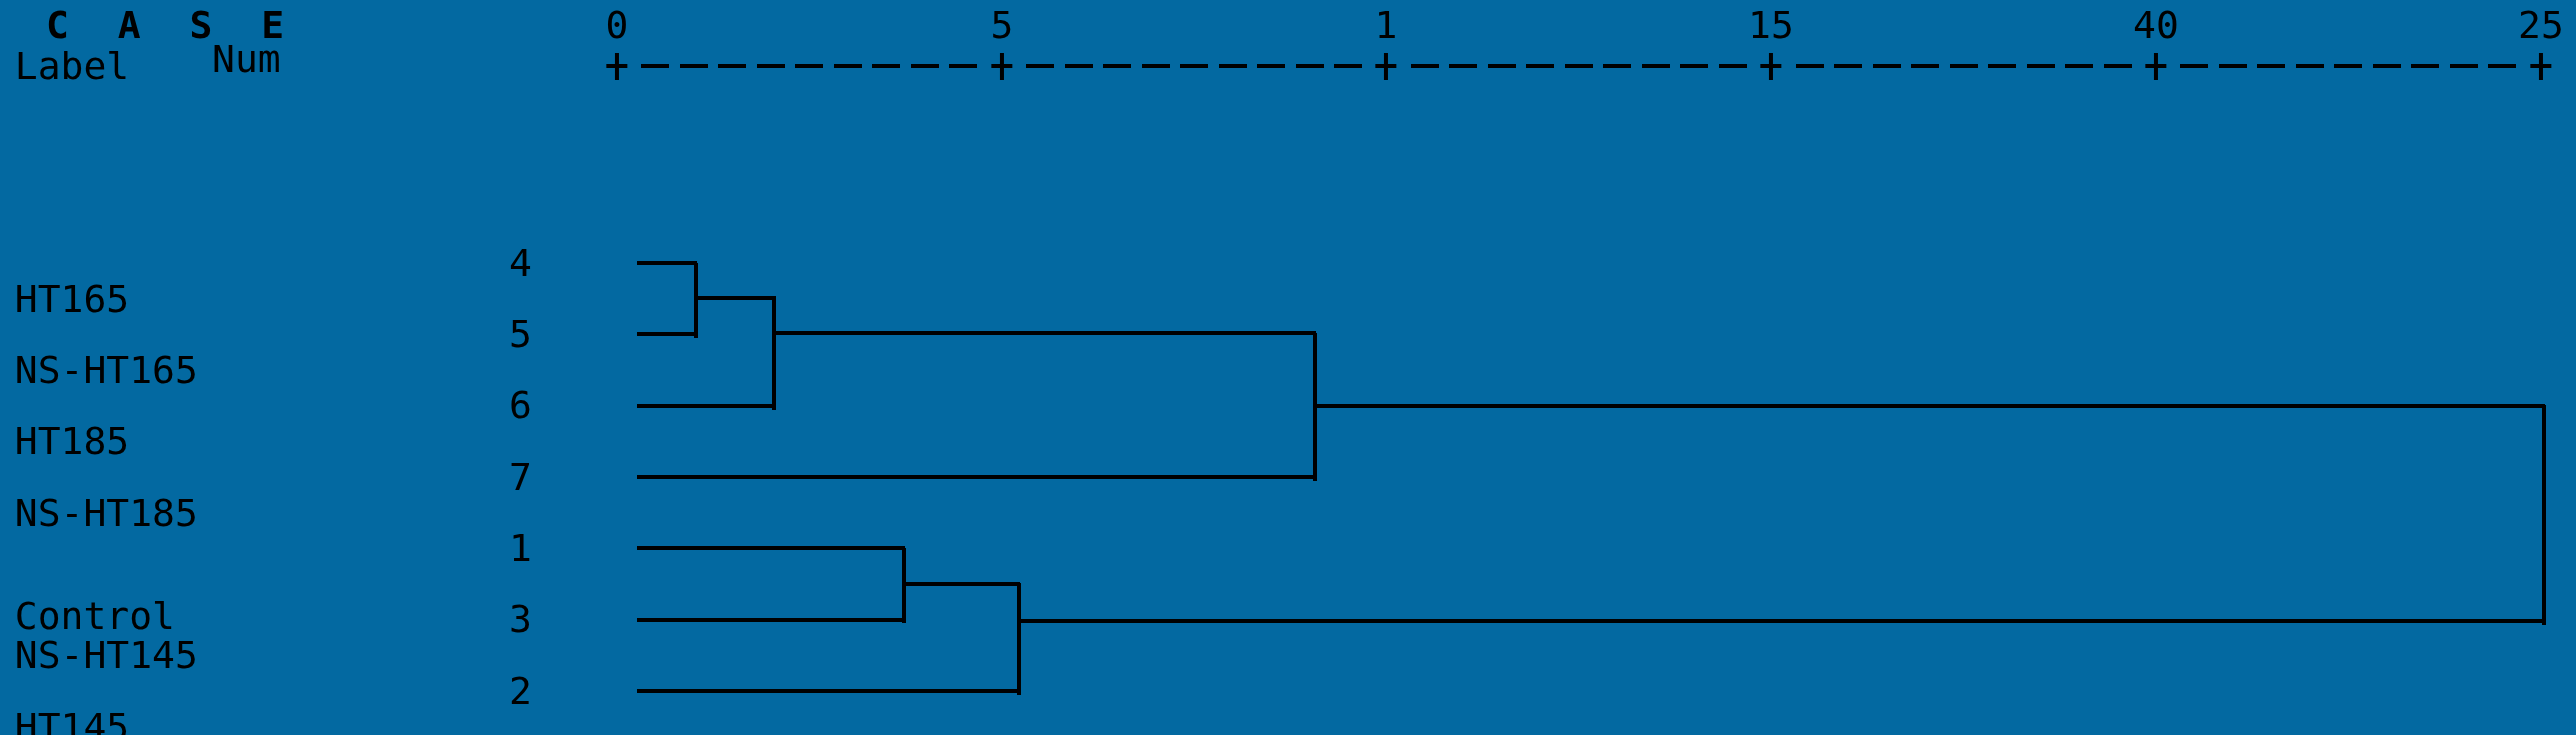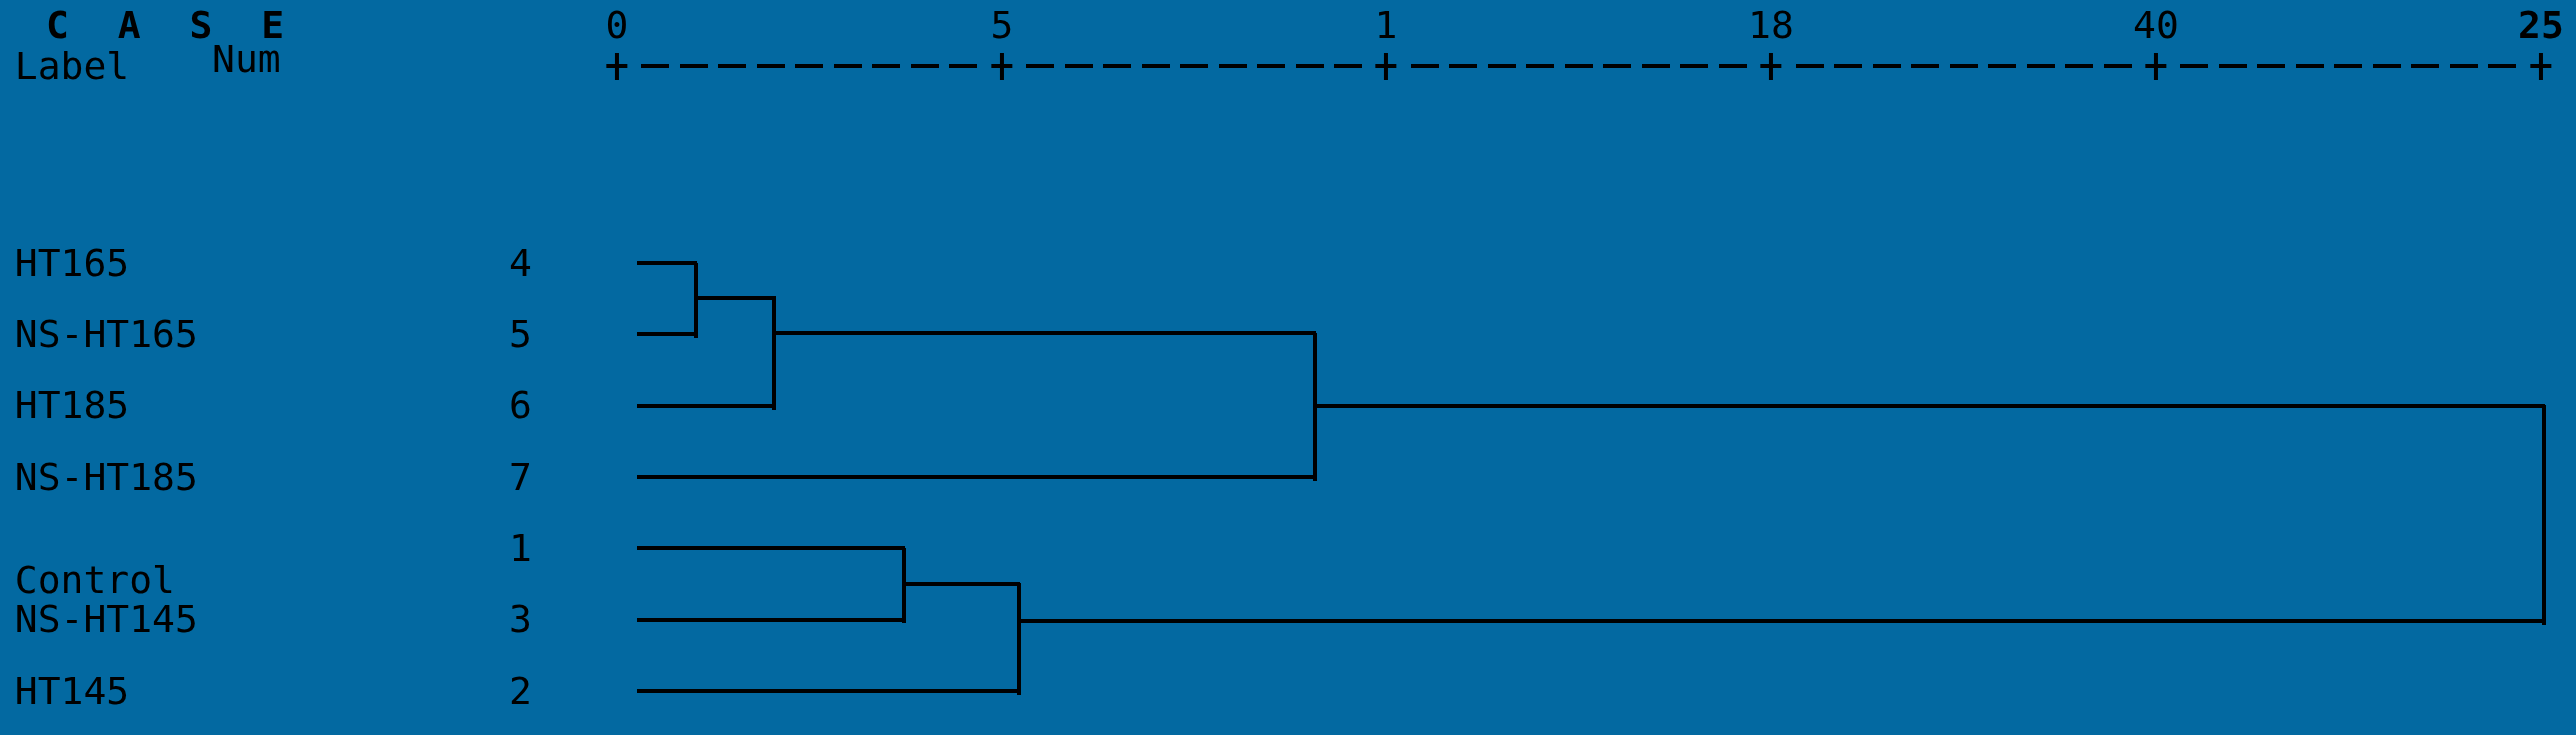--- a/index.html
+++ b/index.html
@@ -87,20 +87,21 @@
 
   
   .leaf-label {
     position: absolute;
     left: 14.8px;
     font-size: 38px;
     line-height: 38px;
     color: #000000;
     white-space: pre;
     transform: translateY(-50%);
+    margin-top: 36px;
   }
   .leaf-num {
     position: absolute;
     left: 212px;
     width: 320px;
     text-align: right;
     font-size: 38px;
     line-height: 38px;
     color: #000000;
     white-space: pre;
@@ -132,23 +133,23 @@
 <div id="page">
 
   <div class="hdr-cell" id="case-word">C A S E</div>
   <div class="hdr-cell" id="label-word">Label</div>
   <div class="hdr-cell" id="num-word">Num</div>
 
   <div id="tick-labels">
       <div class="tick-label" style="left: 617px;">0</div>
       <div class="tick-label" style="left: 1002px;">5</div>
       <div class="tick-label" style="left: 1386px;">1</div>
-      <div class="tick-label" style="left: 1771px;">18</div>
+      <div class="tick-label" style="left: 1771px;">15</div>
       <div class="tick-label" style="left: 2156px;">40</div>
-      <div class="tick-label" style="left: 2541px; font-weight: bold;">25</div>
+      <div class="tick-label" style="left: 2541px;">25</div>
     </div>
 
   <div id="ruler">
       <div class="ruler-dashseg" style="left: 641px; width: 28px;"></div>
       <div class="ruler-dashseg" style="left: 680px; width: 28px;"></div>
       <div class="ruler-dashseg" style="left: 718px; width: 28px;"></div>
       <div class="ruler-dashseg" style="left: 757px; width: 28px;"></div>
       <div class="ruler-dashseg" style="left: 795px; width: 28px;"></div>
       <div class="ruler-dashseg" style="left: 834px; width: 28px;"></div>
       <div class="ruler-dashseg" style="left: 872px; width: 28px;"></div>

